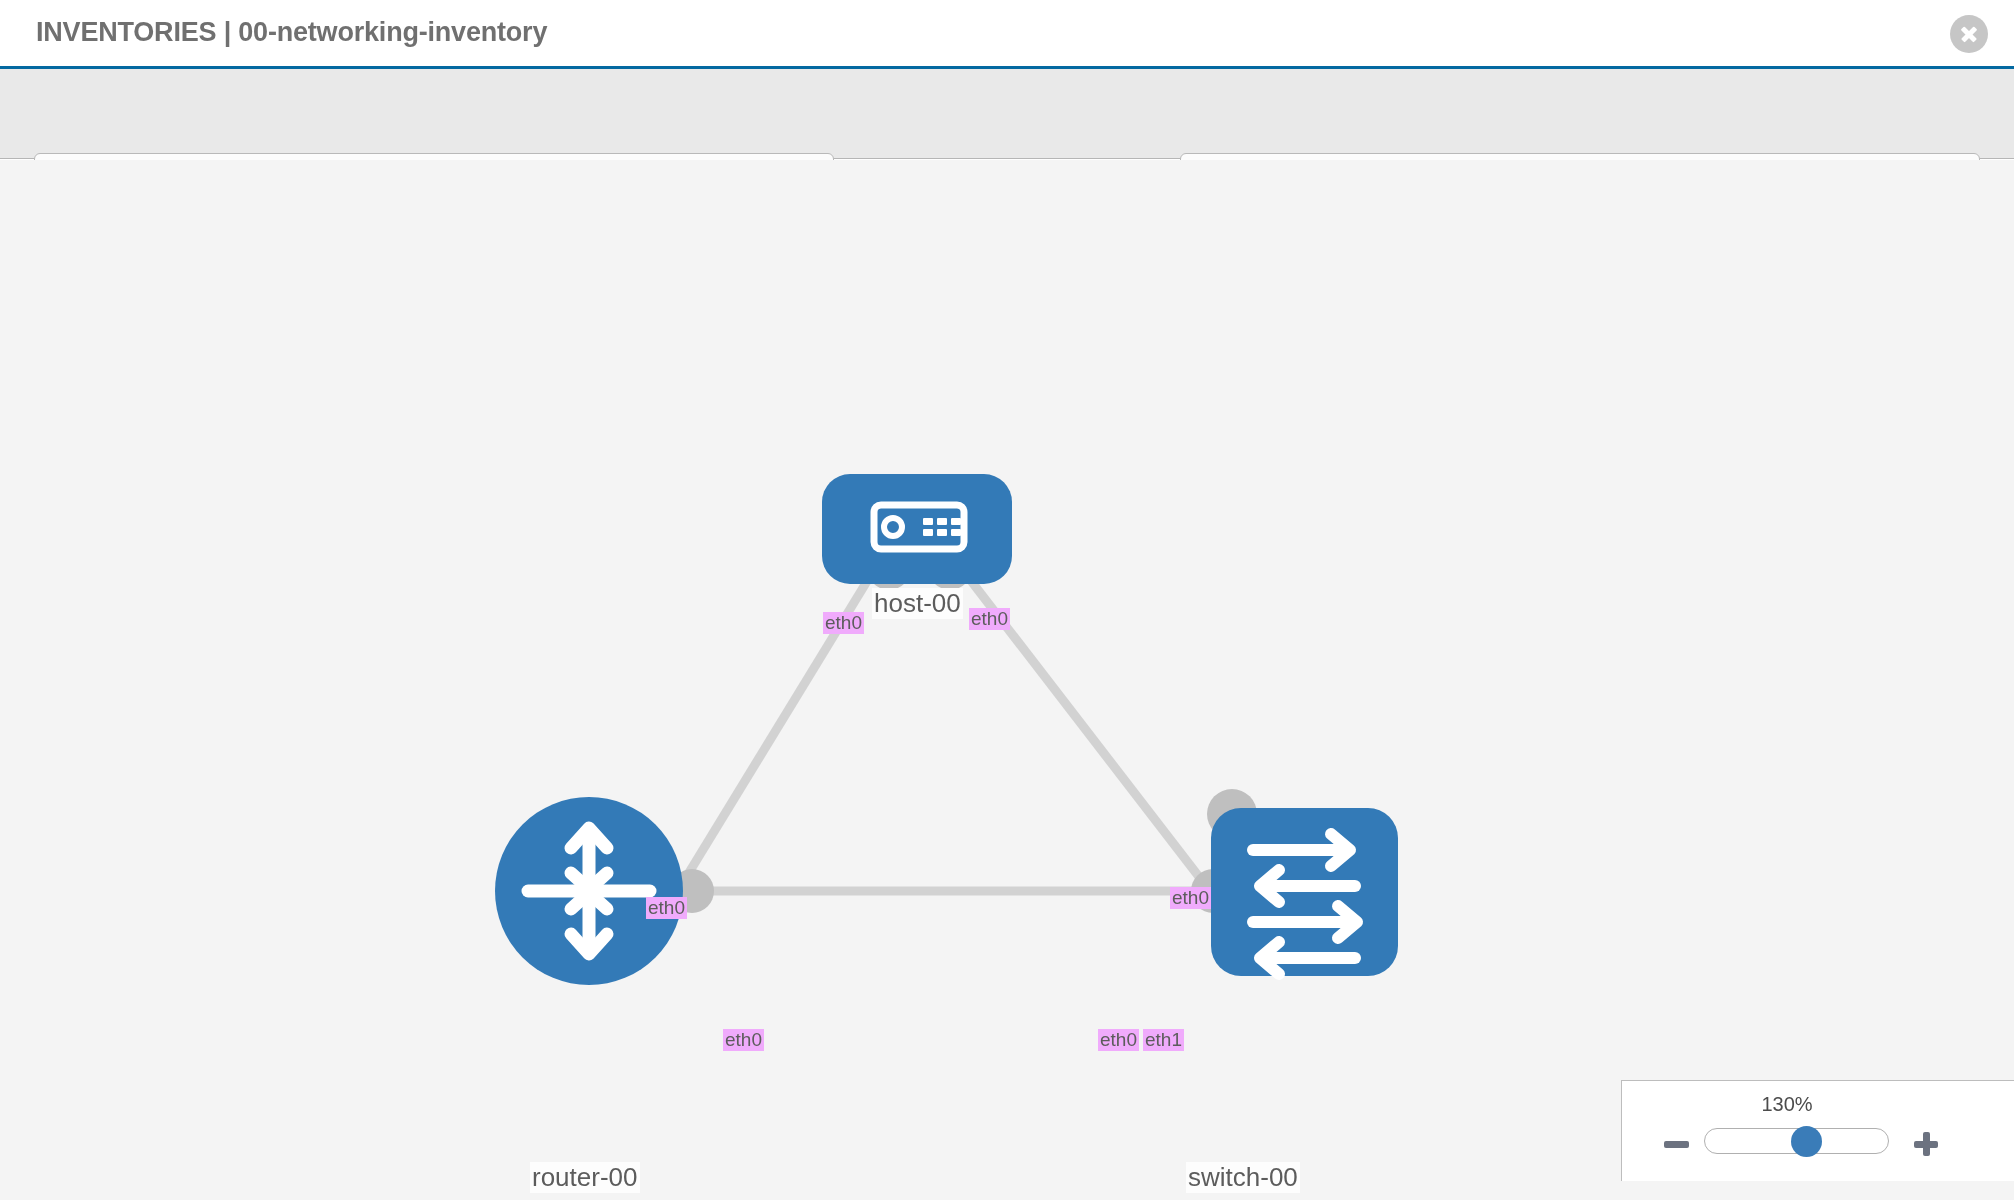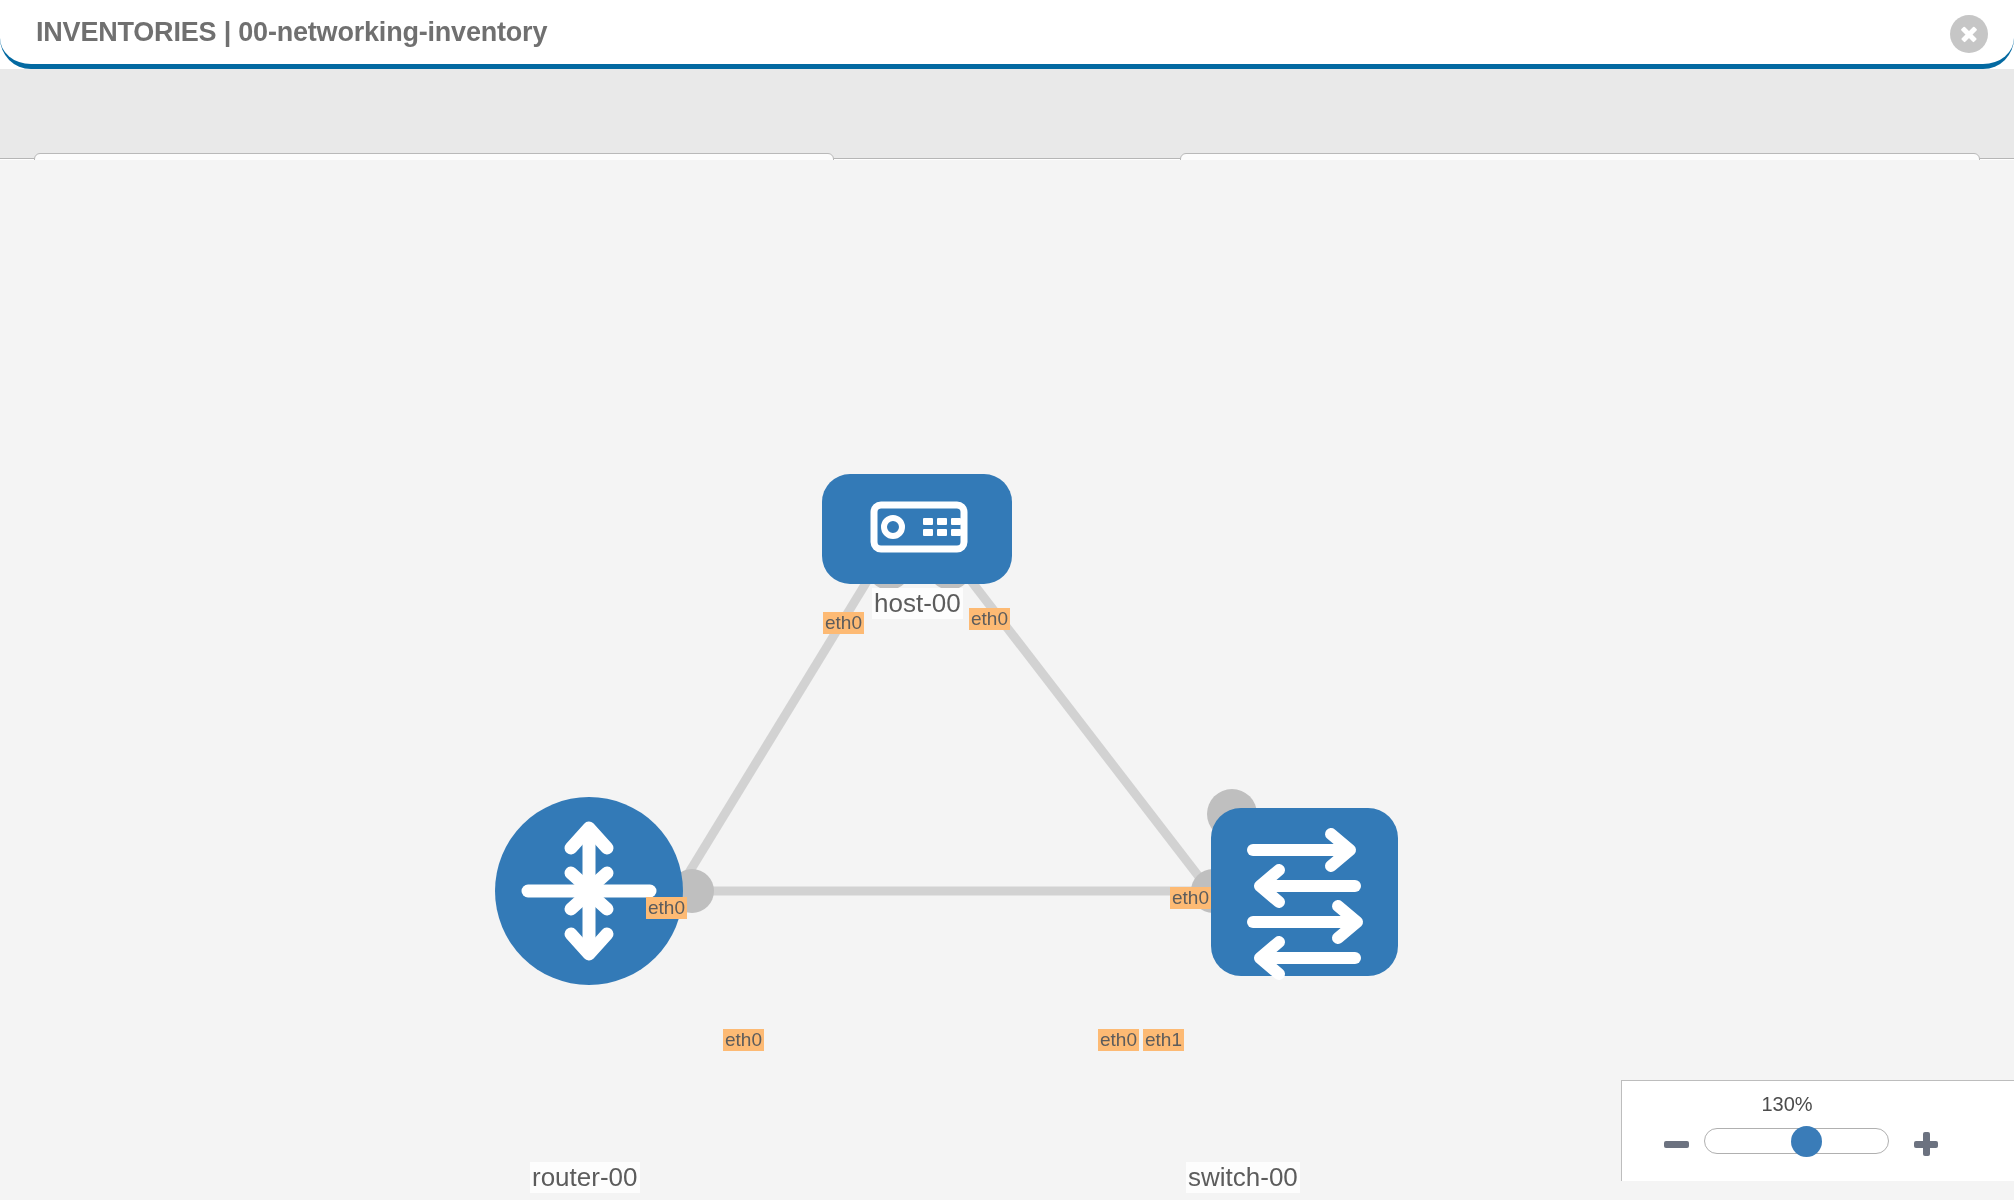--- a/index.html
+++ b/index.html
@@ -9,22 +9,21 @@
     overflow: hidden;
     background: #ffffff;
     font-family: "Liberation Sans", sans-serif;
   }
 
   
   .header {
     position: absolute; left: 0; top: 0;
     width: 2014px; height: 69px;
     background: #ffffff;
-    border-bottom: 5px solid #0369a1;
-    border-radius: 31px;
+    border-bottom: 3px solid #0369a1;
   }
   .page-title {
     position: absolute; left: 36px; top: 17px;
     font-size: 27px; font-weight: bold;
     letter-spacing: -0.2px;
     color: #707070;
     white-space: nowrap;
   }
   .close-btn {
     position: absolute; right: 26px; top: 15px;
@@ -107,21 +106,21 @@
     font-size: 26px;
     color: #5c5c5c;
     background: #fdfdfd;
     white-space: nowrap;
     padding: 0 2px;
   }
   .iface-label {
     position: absolute;
     font-size: 19px;
     color: #5c5c5c;
-    background: #fdba74;
+    background: #f0abfc;
     white-space: nowrap;
     padding: 0 2px;
   }
 
   
   .zoom-panel {
     position: absolute; left: 1621px; top: 1080px;
     width: 393px; height: 101px;
     background: #ffffff;
     border-top: 1px solid #bdbdbd;

